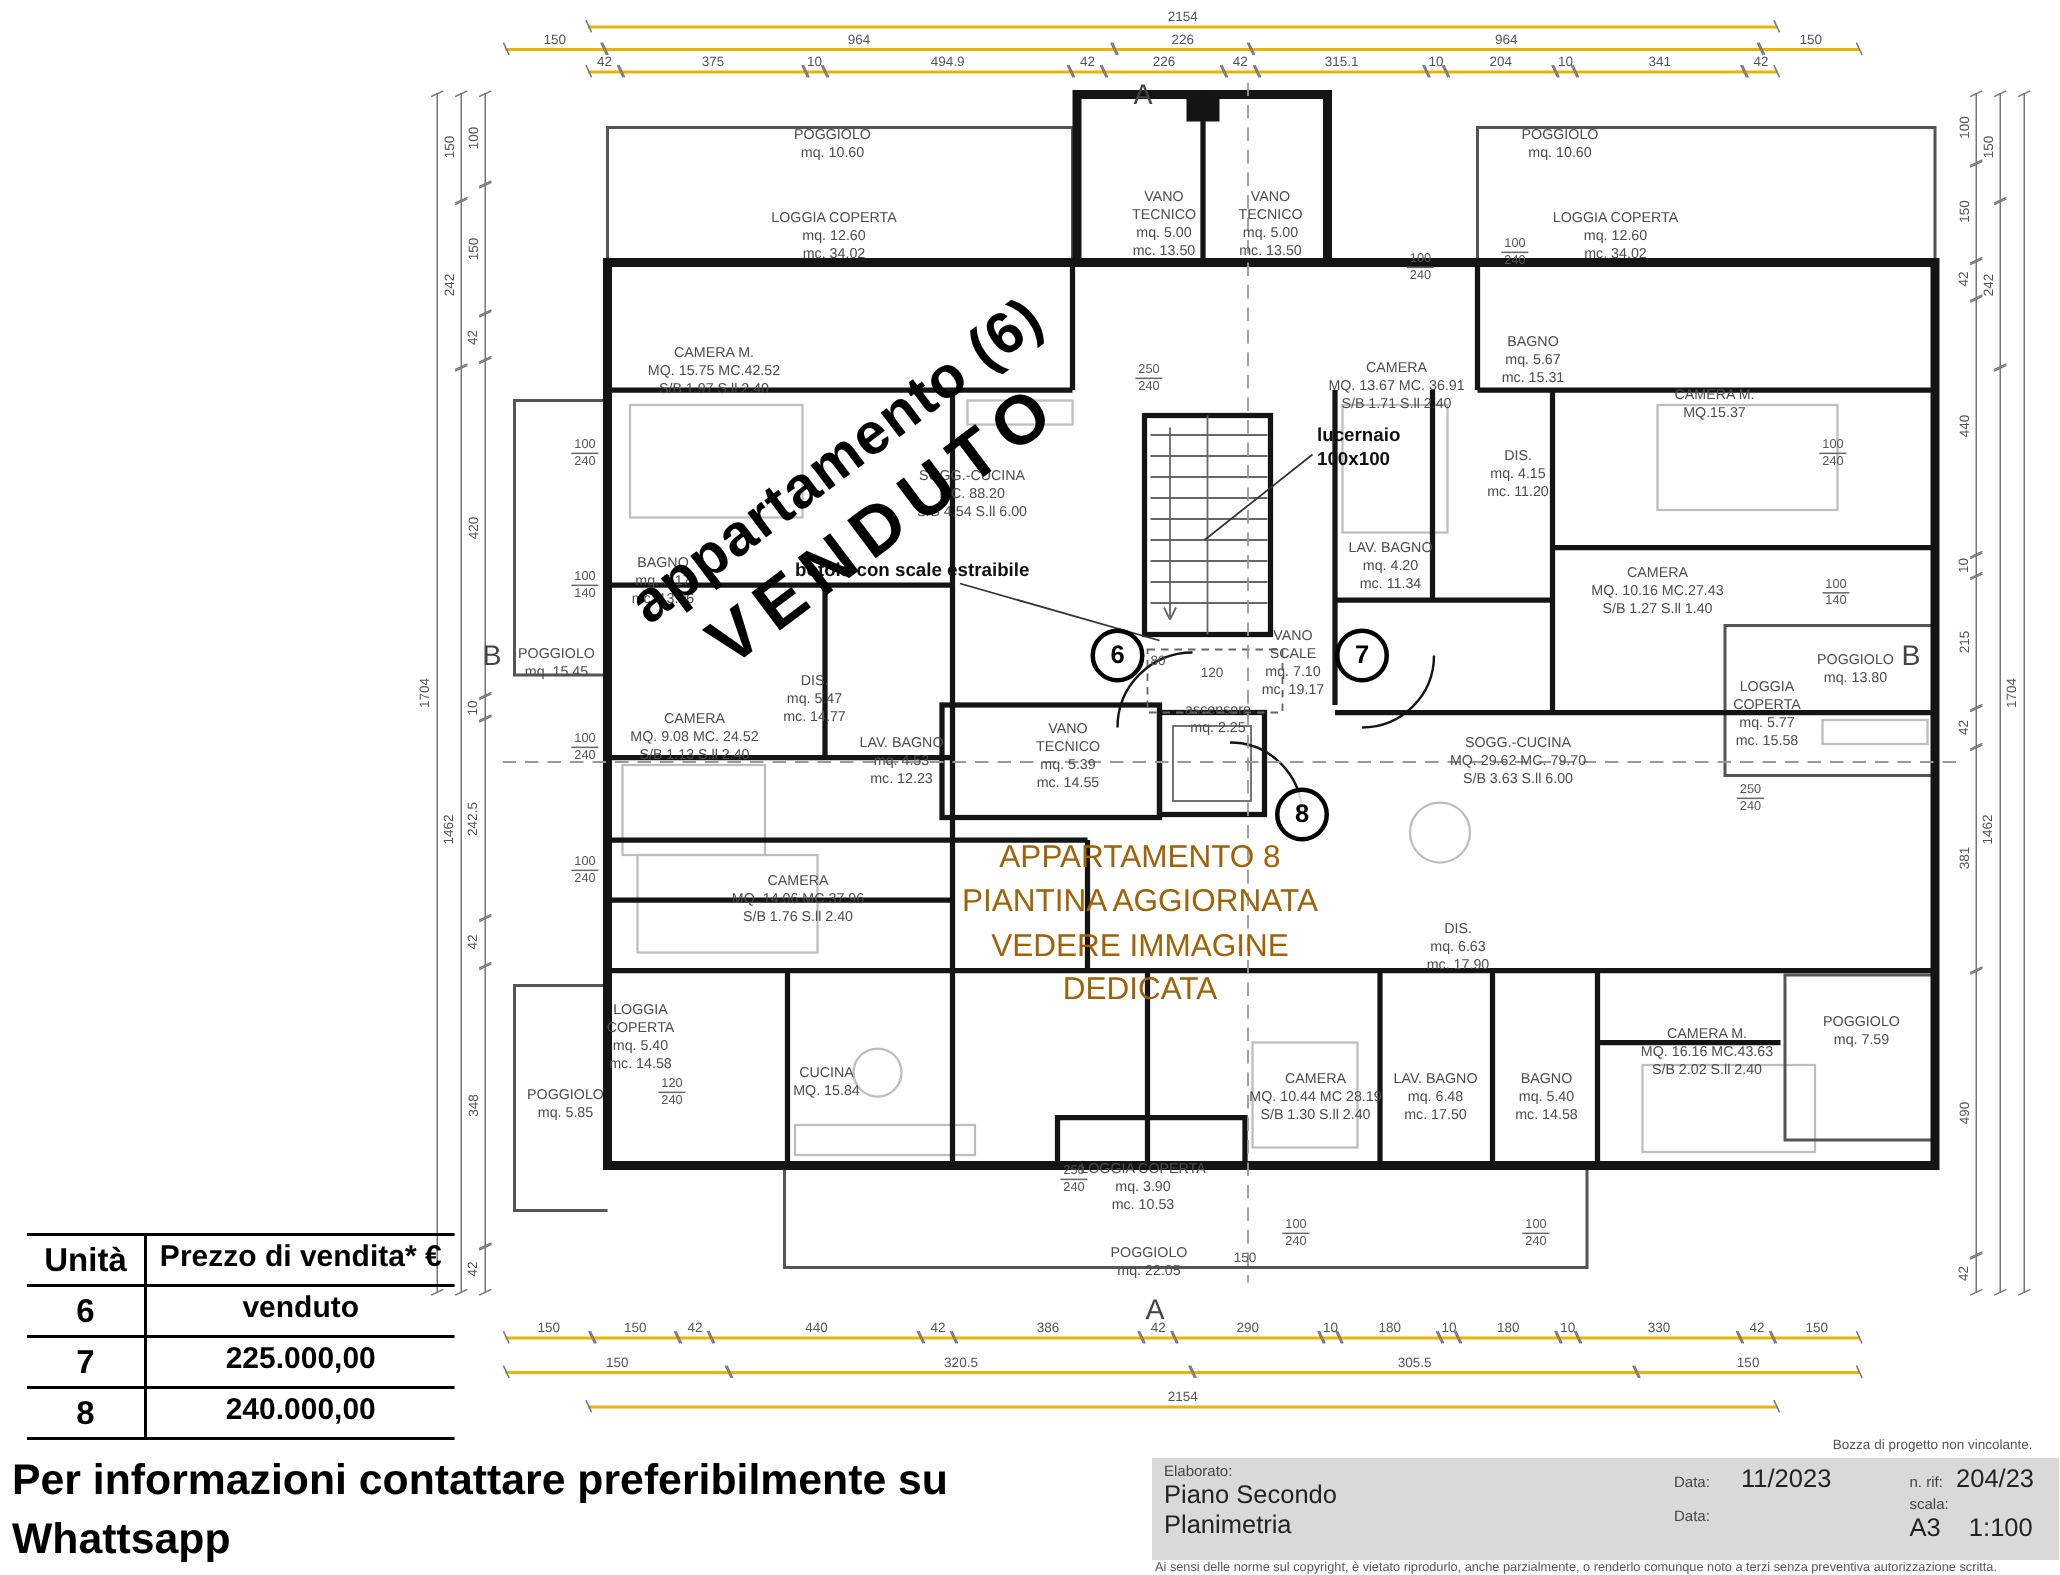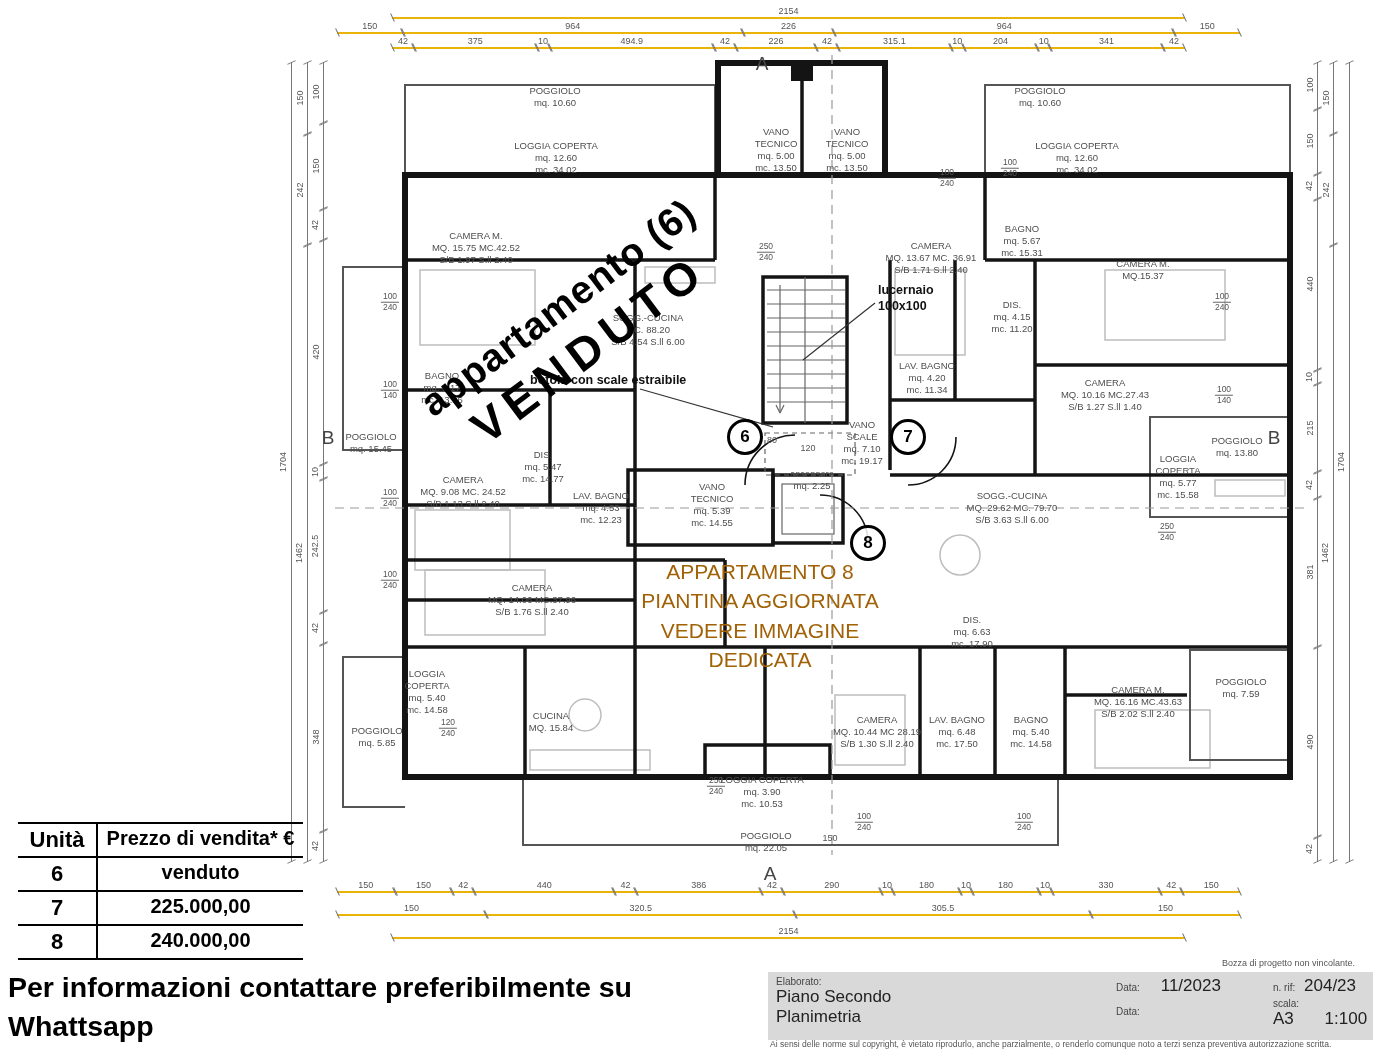--- a/index.html
+++ b/index.html
@@ -628,18 +628,18 @@
     <div class="tb-box" style="left:340px;top:17px;width:148px;height:60px;padding:4px 8px">
       <span class="tb-lab">Data:</span>
       <span class="tb-big" style="margin-left:18px">11/2023</span>
       <div class="tb-lab" style="margin-top:10px">Data:</div>
     </div>
     <div class="tb-box" style="left:497px;top:17px;width:108px;height:60px;padding:4px 8px">
       <span class="tb-lab">n. rif:</span>
       <span class="tb-big" style="margin-left:6px">204/23</span>
       <div class="tb-lab" style="margin-top:2px">scala:</div>
       <span class="tb-big">A3</span>
-      <span class="tb-big" style="margin-left:28px">1:100</span>
+      <span class="tb-big" style="margin-left:16px">1:100</span>
     </div>
     <div id="tb-copy">Ai sensi delle norme sul copyright, è vietato riprodurlo, anche parzialmente, o renderlo comunque noto a terzi senza preventiva autorizzazione scritta.</div>
   </div>
 
 </div>
 
 </body></html>

